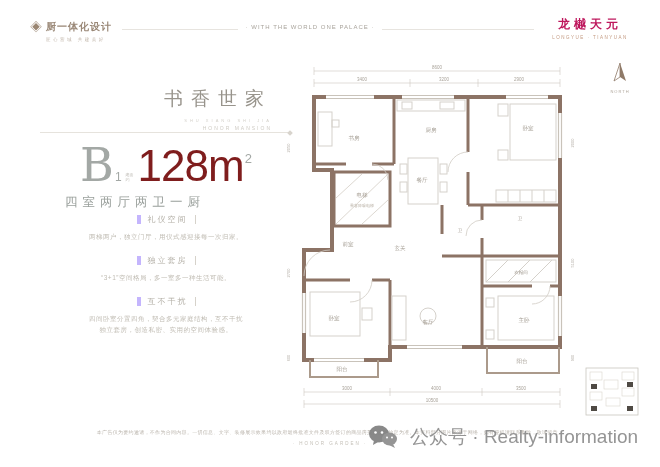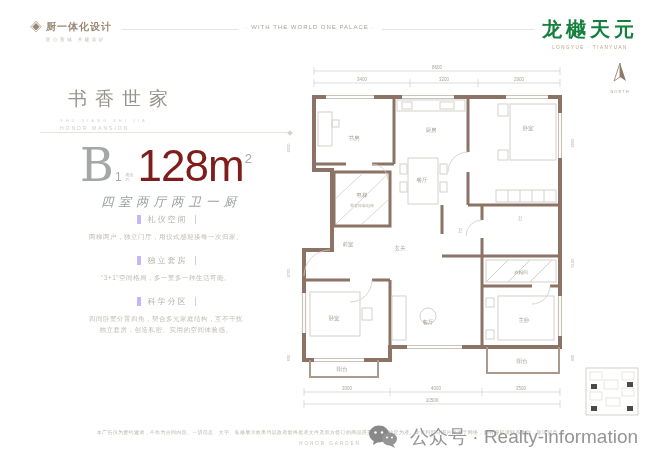--- a/index.html
+++ b/index.html
@@ -10,37 +10,37 @@
   
   .hdr-line{position:absolute; top:29px; left:122px; width:412px; border-top:1px solid #e7e4df;}
   .hdr-motto{position:absolute; top:24px; left:238px; width:144px; background:#fff; text-align:center;
     font-size:6px; color:#a9a49c; letter-spacing:1px;}
   .logo{position:absolute; top:20px; left:30px; width:120px;}
   .logo-row{display:flex; align-items:center; gap:4px;}
   .logo-mark{font-size:12px; color:#9a8672; line-height:12px;}
   .logo-title{font-size:10px; color:#9a8877; letter-spacing:1px; font-weight:bold;}
   .logo-tag{margin-top:3px; font-size:4.5px; color:#c3b8ac; letter-spacing:2.5px; padding-left:16px;}
   .brand{position:absolute; top:16px; left:534px; width:112px; text-align:center;}
-  .brand-name{font-family:Liberation Mono, monospace; font-size:20px; color:#15803d; letter-spacing:4px; font-weight:bold;}
+  .brand-name{font-family:Liberation Mono, monospace; font-size:12px; color:#be185d; letter-spacing:4px; font-weight:bold;}
   .brand-sub{margin-top:2px; font-size:4.5px; color:#c49b83; letter-spacing:1.5px;}
   
-  .panel{position:absolute; top:86px; left:60px; width:212px; text-align:left;}
+  .panel{position:absolute; top:86px; left:60px; width:212px; text-align:right;}
   .p-title{font-family:"DejaVu Serif", serif; font-size:19px; color:#98948c; letter-spacing:8px; padding-left:8px;}
   .p-sub1{margin-top:6px; font-size:4px; color:#d4d1ca; letter-spacing:3px;}
   .p-sub2{margin-top:2px; font-size:5px; color:#cfccc5; letter-spacing:2px;}
   .p-divider{position:absolute; top:132px; left:40px; width:250px; border-top:1px solid #e6e3dd;}
   .p-divider .dmnd{position:absolute; right:-2px; top:-2.5px; width:4px; height:4px; background:#d8d4cd; transform:rotate(45deg);}
   .unit-row{position:absolute; top:144px; left:60px; width:212px; display:flex; justify-content:center; align-items:flex-end;}
   .unit-letter{font-family:"DejaVu Serif", serif; font-size:46px; line-height:42px; color:#a3a8a5;}
   .unit-index{font-size:12px; color:#a3a8a5; margin:0 2px 2px 1px;}
   .unit-note{display:flex; flex-direction:column; font-size:4px; color:#c4c1bb; margin:0 4px 4px 2px; line-height:5px;}
   .area-value{font-size:44px; line-height:40px; color:#7f1d1d; letter-spacing:-1px;}
   .area-sup{font-size:13px; color:#a3a8a5; margin:0 0 20px 1px;}
-  .p-layout{position:absolute; top:194px; left:60px; width:212px; text-align:center;
-    font-size:12.5px; color:#9aa09c; letter-spacing:5px; padding-left:5px;font-style:italic;}
+  .p-layout{position:absolute; top:194px; left:60px; width:212px; 
+    font-size:12.5px; color:#9aa09c; letter-spacing:5px; padding-left:5px;}
   .sections{position:absolute; top:214px; left:60px; width:212px; text-align:center;}
   .sec{margin-bottom:13px;}
   .sec-head{font-size:8px; color:#b3afa6; letter-spacing:2px; margin-bottom:6px;}
   .sec-head span{padding:0 7px; border-left:4px solid #c4b5fd; border-right:1px solid #d6d2ca;}
   .sec-line{font-size:6.5px; color:#c0bcb3; line-height:11px; letter-spacing:0.5px;}
   
   .plan-svg{position:absolute; top:58px; left:282px;}
   .north{position:absolute; top:62px; left:608px; width:24px; text-align:center;}
   .north-label{font-size:4px; color:#b0a79c; letter-spacing:1px; margin-top:1px;}
   .keyplan{position:absolute; top:366px; left:584px;}
@@ -98,21 +98,21 @@
   <div class="sections">
     <div class="sec">
       <div class="sec-head"><span>礼仪空间</span></div>
       <div class="sec-line">两梯两户，独立门厅，用仪式感迎接每一次归家。</div>
     </div>
     <div class="sec">
       <div class="sec-head"><span>独立套房</span></div>
       <div class="sec-line">“3+1”空间格局，多一室多一种生活可能。</div>
     </div>
     <div class="sec">
-      <div class="sec-head"><span>科学分区</span></div>
+      <div class="sec-head"><span>互不干扰</span></div>
       <div class="sec-line">四间卧室分置四角，契合多元家庭结构，互不干扰</div>
       <div class="sec-line">独立套房，创造私密、实用的空间体验感。</div>
     </div>
   </div>
 
   <svg class="plan-svg" width="300" height="372" viewBox="0 0 300 372">
 
     <g stroke="#cdc8c0" stroke-width="0.6">
       <line x1="32" y1="13" x2="278" y2="13"></line>
       <line x1="32" y1="9" x2="32" y2="17"></line>

